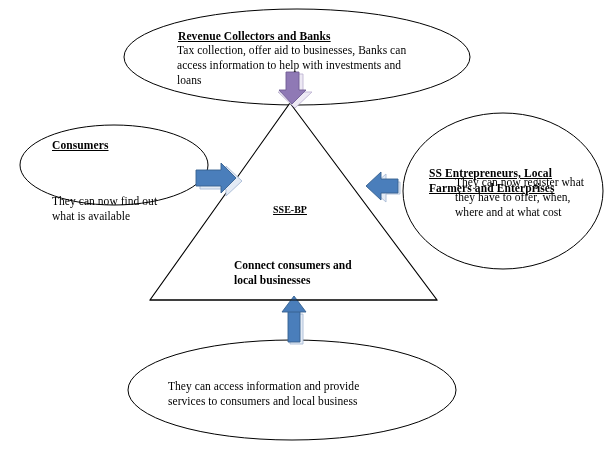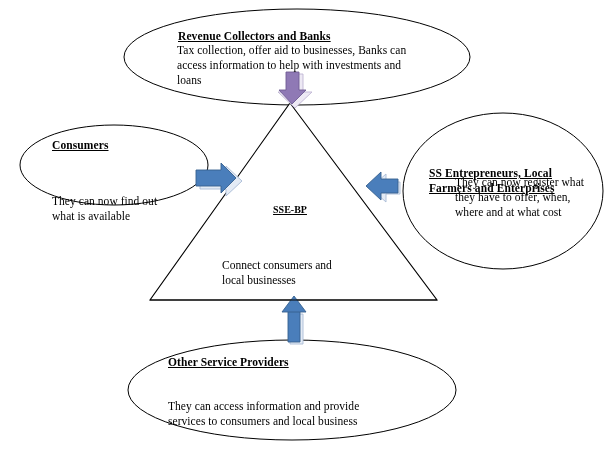--- a/index.html
+++ b/index.html
@@ -55,25 +55,25 @@
   #t-rev-head { left: 178px; top: 29px; }
   #t-rev-body { left: 177px; top: 43px; width: 270px; }
   
   #t-cons-head { left: 52px; top: 138px; }
   #t-cons-body { left: 52px; top: 158px; width: 130px; margin-top: 36px; }
   
   #t-ent-head { left: 429px; top: 135px; width: 160px; margin-top: 31px; }
   #t-ent-body { left: 429px; top: 175px; width: 152px; margin-left: 26px; }
   
   #t-osp-head { left: 168px; top: 355px; }
-  #t-osp-body { left: 168px; top: 399px; width: 268px; font-family: Liberation Serif, serif; }
+  #t-osp-body { left: 168px; top: 379px; width: 268px; font-family: Liberation Serif, serif; }
   
   #t-c-head { left: 245px; top: 203px; width: 90px; }
   #t-c-sub { left: 222px; top: 231px; }
-  #t-c-body { left: 222px; top: 258px; width: 160px; }
+  #t-c-body { left: 234px; top: 258px; width: 160px; font-weight: bold; }
 </style>
 </head>
 <body>
 
 <div id="canvas">
 
   <svg class="layer" viewBox="0 0 614 457">
 
     <ellipse cx="297" cy="57" rx="173" ry="48" fill="#ffffff" stroke="#000000" stroke-width="1"></ellipse>
 
@@ -125,21 +125,20 @@
   <div class="txt heading" id="t-cons-head">Consumers</div>
   <div class="txt body-txt" id="t-cons-body">They can now find out
 what is available</div>
 
   <div class="txt heading" id="t-ent-head">SS Entrepreneurs, Local
 Farmers and Enterprises</div>
   <div class="txt body-txt" id="t-ent-body">They can now register what
 they have to offer, when,
 where and at what cost</div>
 
-  <div class="txt heading" id="t-osp-head">Other Service Providers</div>
   <div class="txt body-txt" id="t-osp-body">They can access information and provide
 services to consumers and local business</div>
 
   <div class="txt center-heading" id="t-c-head">SSE-BP</div>
   <div class="txt center-sub" id="t-c-body">Connect consumers and
 local businesses</div>
 
 </div>
 
 </body></html>

